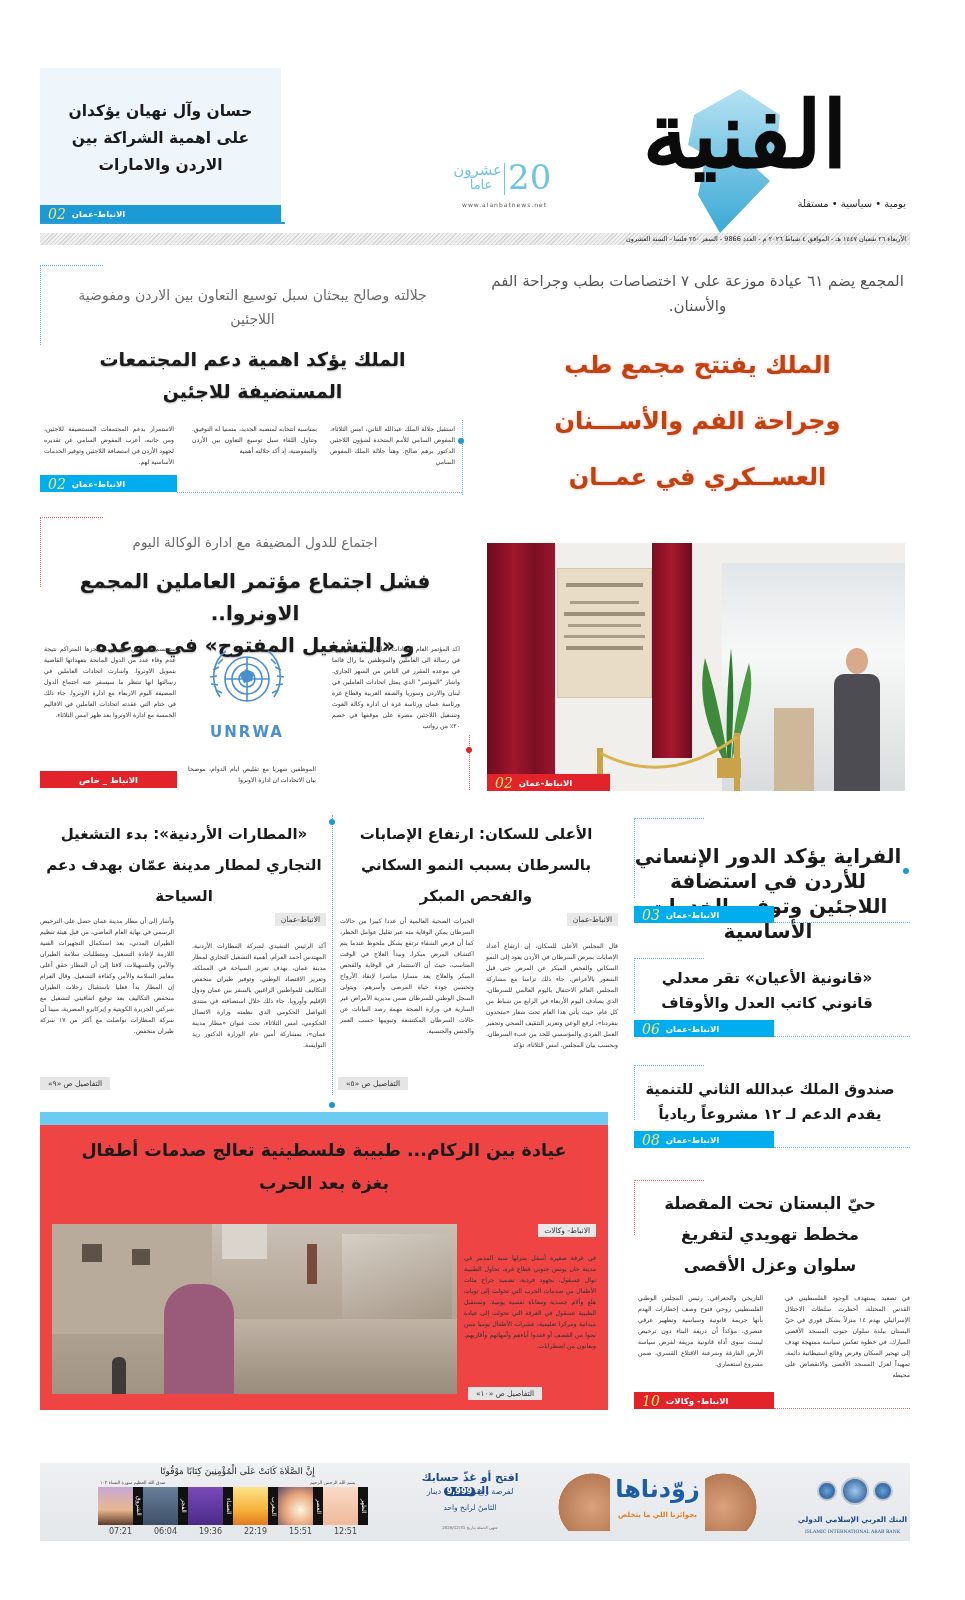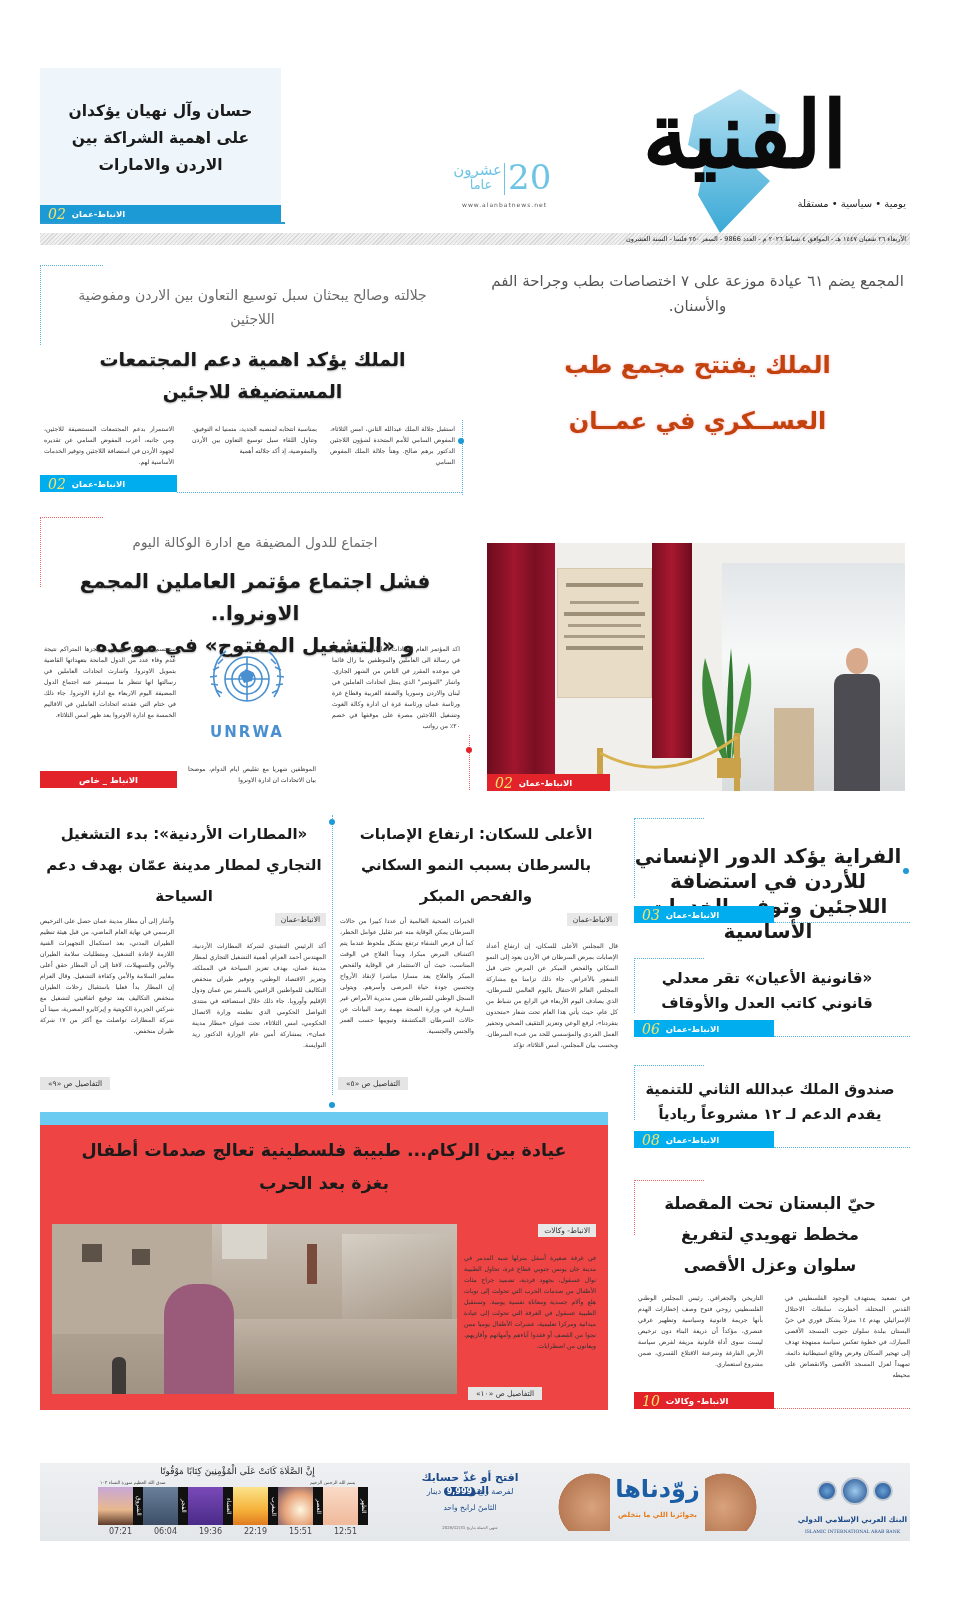--- a/index.html
+++ b/index.html
@@ -59,20 +59,21 @@
 <div class="abs" style="left:40px; top:222px; width:245px; height:2px; background:#2a9bd3;"></div>
 
 <div class="abs" style="left:40px; top:233px; width:870px; height:12px; background: repeating-linear-gradient(135deg,#d8d8d8 0 1px,#efefef 1px 3px);">
   <div style="position:absolute; right:4px; top:0; font-size:6.5px; line-height:12px; color:#222; white-space:nowrap;">الأربعاء ٢٦ شعبان ١٤٤٧ هـ - الموافق ٤ شباط ٢٠٢٦ م - العدد 9866 - السعر ٢٥٠ فلسا - السنة العشرون</div>
 </div>
 
 <div class="abs" style="left:485px; top:265px; width:425px; height:250px;">
   <div class="abs sub" style="left:0; right:0; top:4px; font-size:15px; line-height:25px; color:#555;">المجمع يضم ٦١ عيادة موزعة على ٧ اختصاصات بطب وجراحة الفم والأسنان.</div>
   <div class="abs hd" style="left:0; right:0; top:72px; color:#c2410c; font-size:24px; line-height:56px; text-shadow:0 0 3px rgba(227,30,39,0.35);">
     <div>الملك يفتتح مجمع طب</div>
+    <div>وجراحة الفم والأســـنان</div>
     <div>العســكري في عمــان</div>
   </div>
 </div>
 
 <div class="abs photo" style="left:487px; top:543px; width:418px; height:248px; background:#f1efec;">
 
   <div class="abs" style="left:0; top:0; width:68px; height:248px; background:linear-gradient(90deg,#6d0c1e,#a0162e 40%,#7a0f22 70%,#9b1530);"></div>
 
   <div class="abs" style="left:70px; top:25px; width:95px; height:130px; background:#e8dcc6; border:1px solid #d6c8ad;">
     <div style="margin:14px 8px; height:4px; background:#6b5b45; opacity:.6"></div>

